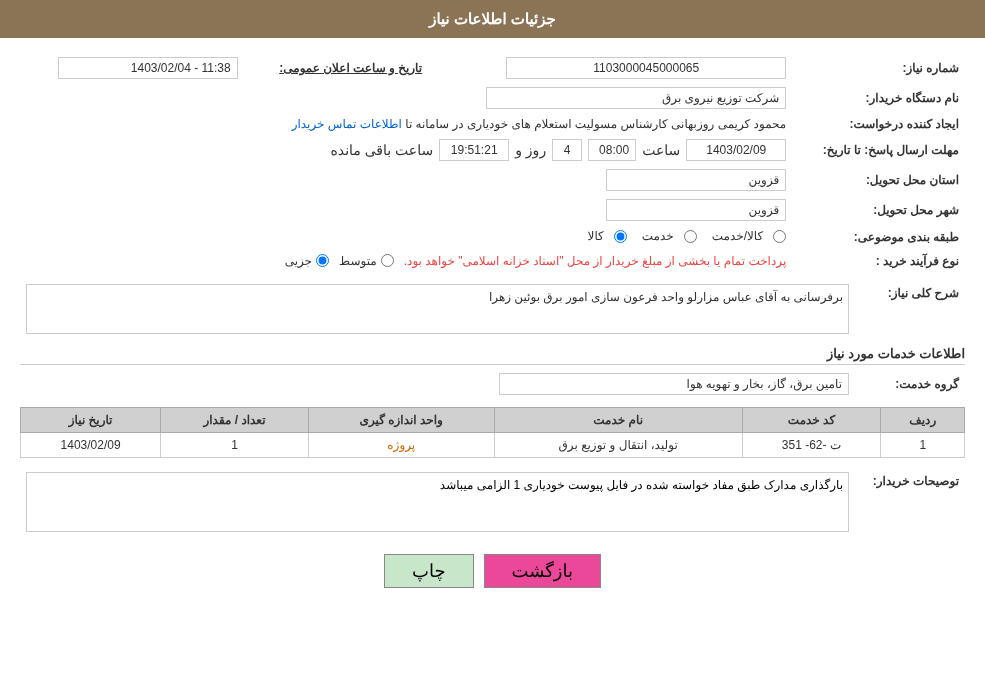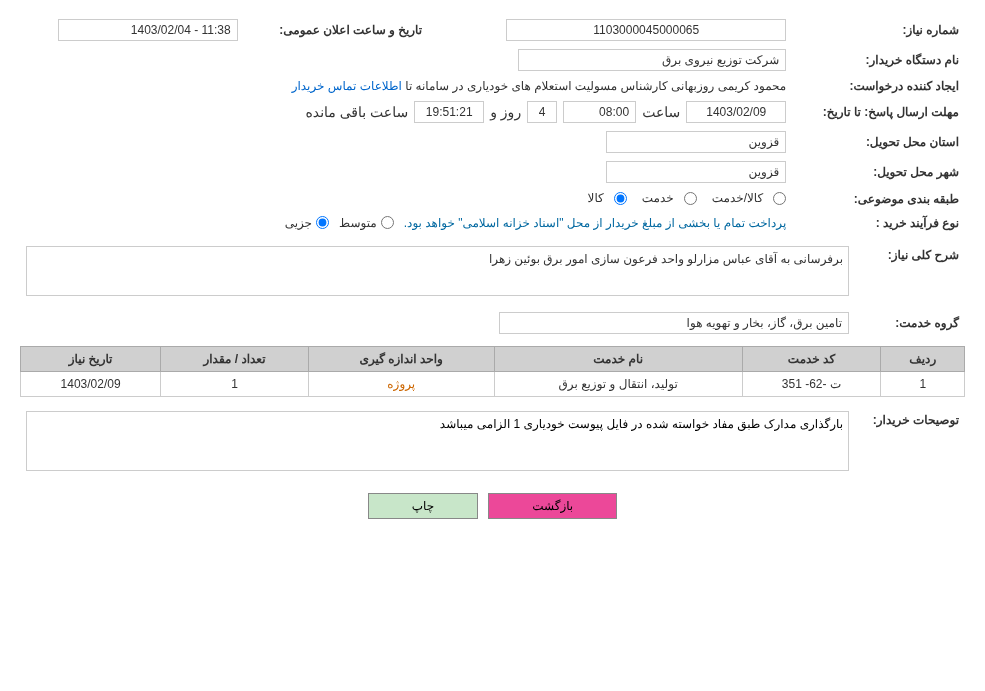--- a/index.html
+++ b/index.html
@@ -114,25 +114,25 @@
       background: #f9f9f9;
     }
     .btn-group {
       display: flex;
       justify-content: center;
       gap: 10px;
       margin-top: 15px;
       margin-bottom: 10px;
     }
     .btn {
-      padding: 5px 43px;
+      padding: 5px 27px;
       border: 1px solid #999;
       cursor: pointer;
       font-family: Tahoma, Arial, sans-serif;
-      font-size: 12px;
+      font-size: 18px;
     }
     .btn-print {
       background: #c8e6c9;
       border-color: #888;
     }
     .btn-back {
       background: #ec4899;
       border-color: #888;
     }
     .time-row {
@@ -152,59 +152,62 @@
       margin: 8px 0 4px 0;
       border-bottom: 1px solid #ccc;
       padding-bottom: 3px;
     }
   </style>
 </head>
 <body>
 
 <div class="page-wrapper">
 
+  <div class="header-bar">
+    <span>جزئیات اطلاعات نیاز</span>
+  </div>
 
   <div class="content-area">
 
     <table class="info-table">
 
       <tbody>
           <tr>
         <td class="label-cell">شماره نیاز:</td>
         <td class="value-cell">
           <div class="input-box input-wide" style="text-align:center; direction:ltr;">1103000045000065</div>
         </td>
-        <td class="label-cell" style="padding-right:30px;">تاریخ و ساعت اعلان عمومی:</td>
+        <td class="label-cell" style="padding-right:30px;text-decoration:underline;">تاریخ و ساعت اعلان عمومی:</td>
         <td class="value-cell">
           <div class="input-box" style="width:180px; text-align:right; direction:ltr;">1403/02/04 - 11:38</div>
         </td>
       </tr>
 
       <tr>
         <td class="label-cell">نام دستگاه خریدار:</td>
         <td class="value-cell" colspan="3">
-          <div class="input-box" style="width:268px;">شرکت توزیع نیروی برق</div>
+          <div class="input-box" style="width:300px;">شرکت توزیع نیروی برق</div>
         </td>
       </tr>
 
       <tr>
         <td class="label-cell">ایجاد کننده درخواست:</td>
         <td class="value-cell" colspan="3">
           <span>محمود کریمی روزبهانی کارشناس  مسولیت استعلام های خودیاری در سامانه تا</span>
           <a class="blue-link" href="#">اطلاعات تماس خریدار</a>
         </td>
       </tr>
 
       <tr>
         <td class="label-cell">مهلت ارسال پاسخ: تا تاریخ:</td>
         <td class="value-cell" colspan="3">
           <div class="time-row">
             <div class="input-box" style="width:100px; text-align:center;">1403/02/09</div>
             <span class="small-label">ساعت</span>
-            <div class="input-box" style="width:73px; text-align:right;padding-left:21px;">08:00</div>
+            <div class="input-box" style="width:48px; text-align:right;padding-left:21px;">08:00</div>
             <div class="input-box" style="width:30px; text-align:center;">4</div>
             <span class="small-label">روز و</span>
             <div class="input-box" style="width:70px; text-align:center;">19:51:21</div>
             <span class="small-label">ساعت باقی مانده</span>
           </div>
         </td>
       </tr>
 
       <tr>
         <td class="label-cell">استان محل تحویل:</td>
@@ -237,21 +240,21 @@
               <span>کالا</span>
             </div>
           </div>
         </td>
       </tr>
 
       <tr>
         <td class="label-cell">نوع فرآیند خرید :</td>
         <td class="value-cell" colspan="3">
           <div class="purchase-row">
-            <span style="color:#0369a1;">پرداخت تمام یا بخشی از مبلغ خریدار از محل "اسناد خزانه اسلامی" خواهد بود.</span>
+            <span style="color:#ef4444;">پرداخت تمام یا بخشی از مبلغ خریدار از محل "اسناد خزانه اسلامی" خواهد بود.</span>
             <div class="purchase-radio">
               <input type="radio" name="purchase" style="">
               <span>متوسط</span>
             </div>
             <div class="purchase-radio">
               <input type="radio" name="purchase" checked="" style="">
               <span>جزیی</span>
             </div>
           </div>
         </td>
@@ -263,20 +266,21 @@
       <tbody>
           <tr>
         <td class="label-cell" style="width:110px; vertical-align:top; padding-top:6px;">شرح کلی نیاز:</td>
         <td>
           <div class="input-box" style="width:100%; min-height:50px; padding:5px;">برفرسانی به آقای عباس مزارلو واحد فرعون سازی امور برق بوئین زهرا</div>
         </td>
       </tr>
     </tbody>
       </table>
 
+    <div class="section-header">اطلاعات خدمات مورد نیاز</div>
 
     <table class="info-table">
       <tbody>
           <tr>
         <td class="label-cell" style="width:110px;">گروه خدمت:</td>
         <td>
           <div class="input-box" style="width:350px;">تامین برق، گاز، بخار و تهویه هوا</div>
         </td>
       </tr>
     </tbody>

